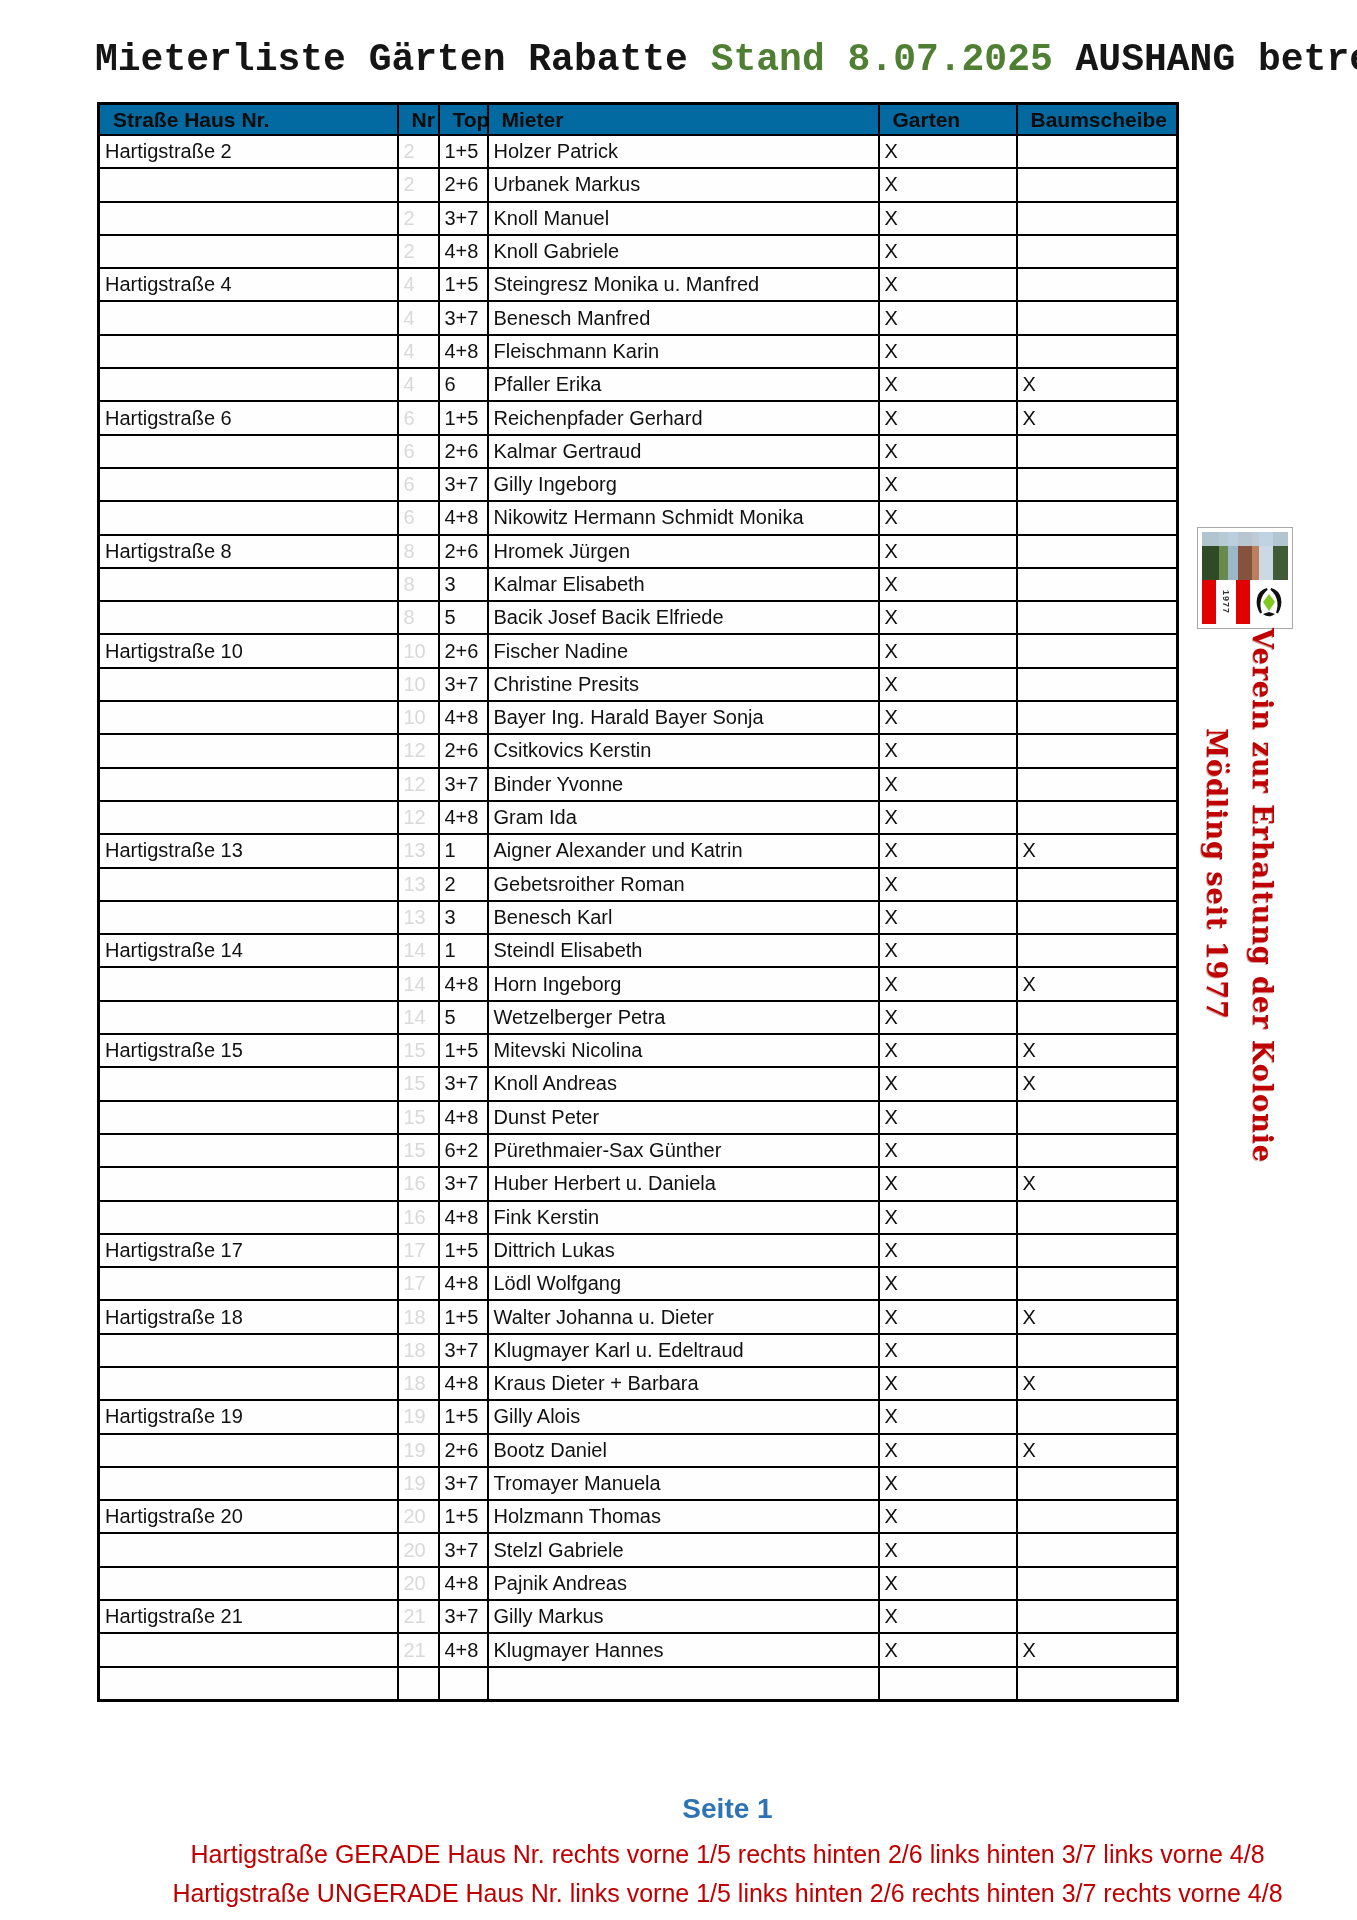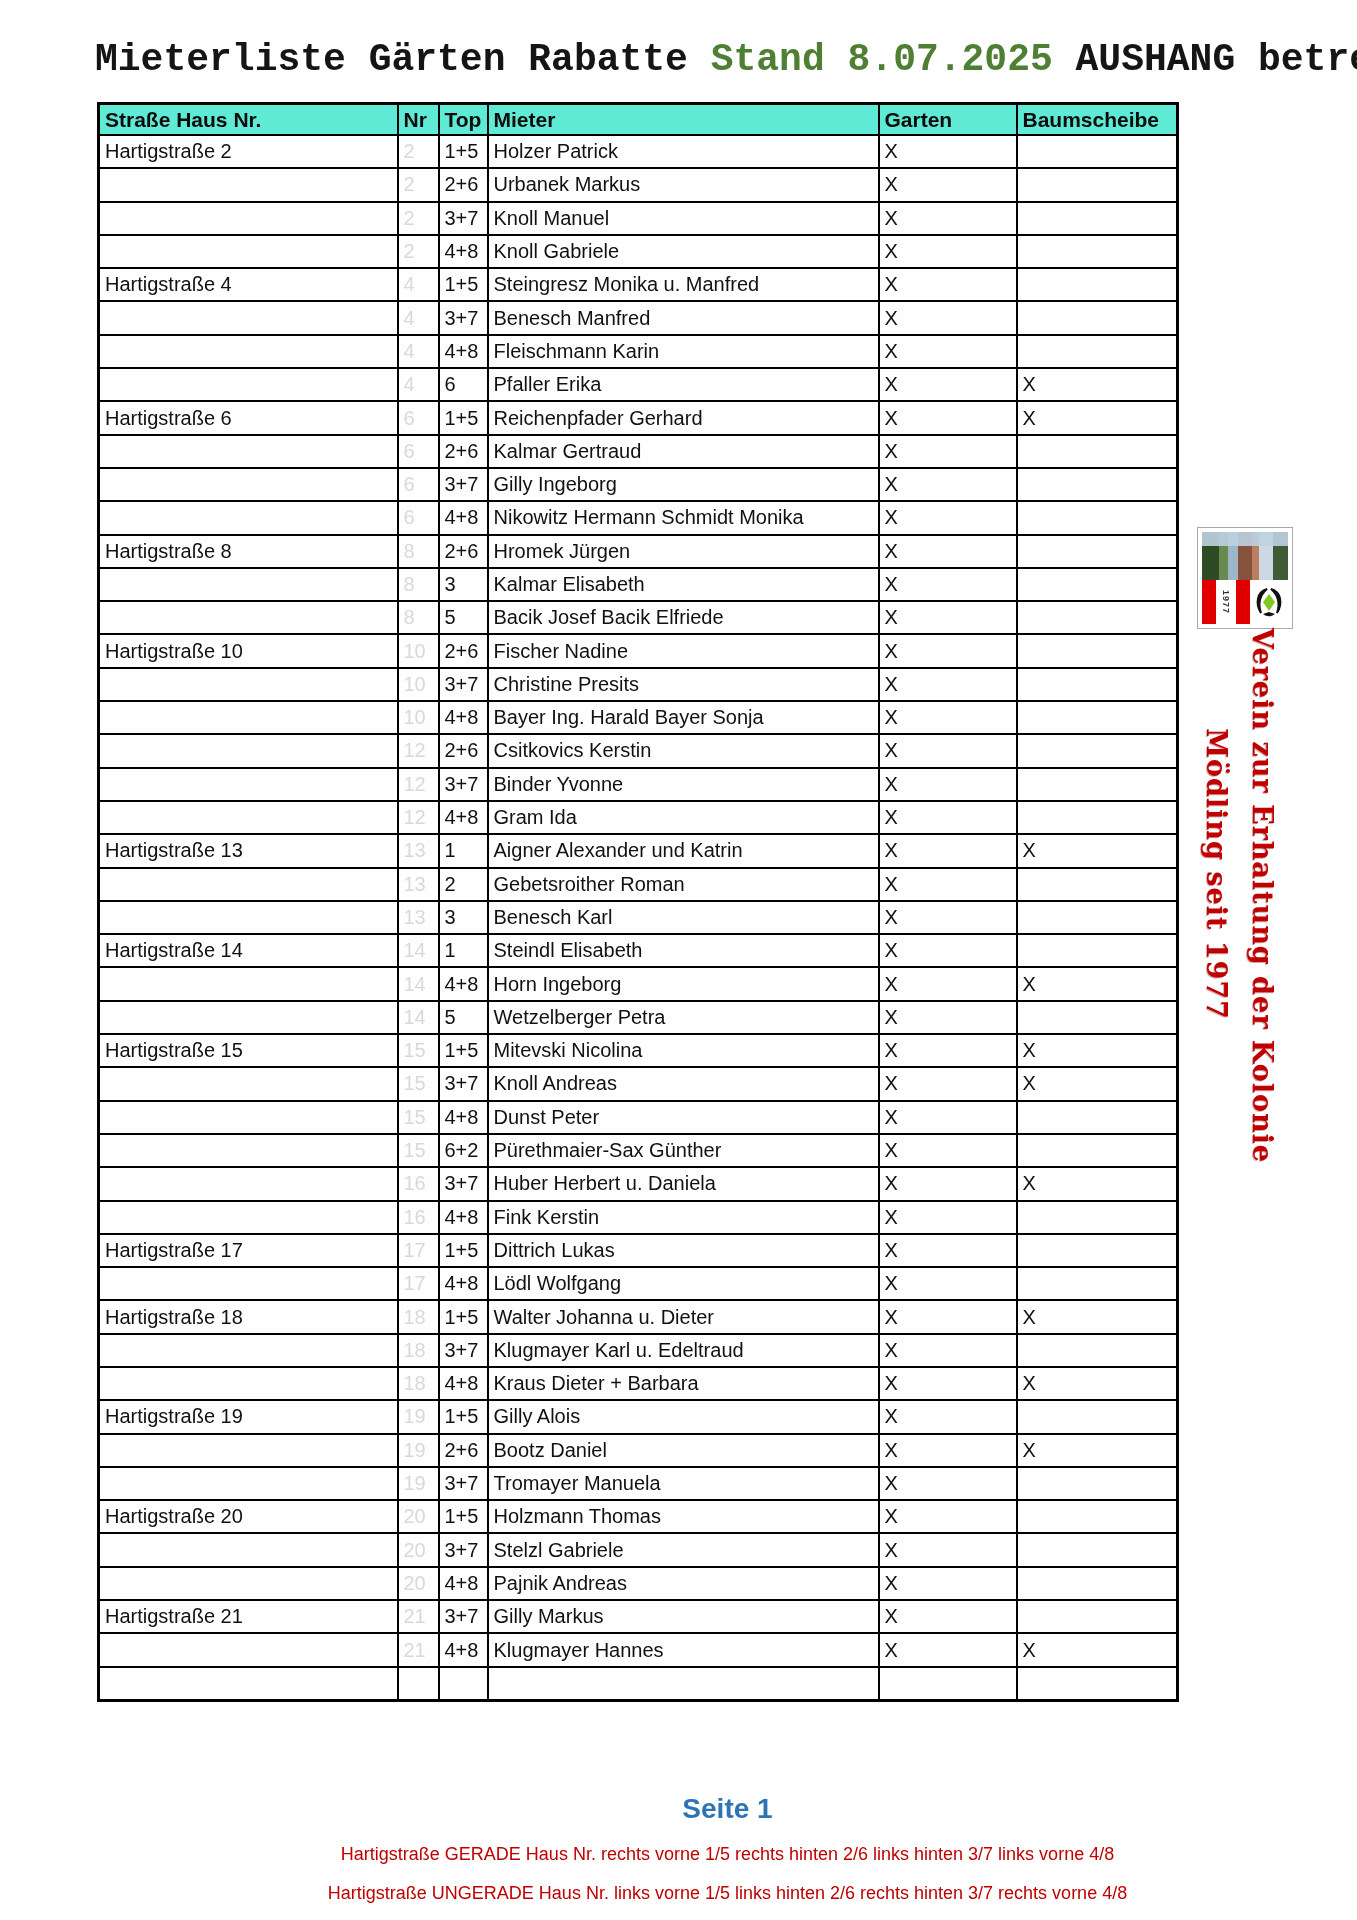--- a/index.html
+++ b/index.html
@@ -14,22 +14,22 @@
   .title .green{color:#4e7f32;}
   table.list{
     position:absolute;left:97px;top:102px;width:1079px;
     border-collapse:collapse;table-layout:fixed;border:3px solid #000;
   }
   table.list th,table.list td{
     border:2px solid #000;overflow:hidden;white-space:nowrap;
     vertical-align:middle;text-align:left;
   }
   table.list th{
-    background:#5eead4;font-size:21px;font-weight:bold;color:#0c0c0c;
-    padding:1px 0 1px 5px;height:27px;
+    background:#0369a1;font-size:21px;font-weight:bold;color:#0c0c0c;
+    padding:1px 0 1px 13px;height:27px;
   }
   table.list td{
     font-size:20px;padding:0 0 0 5px;height:31.3px;background:#fefefe;
   }
   th.c-nr{color:#c6cde0;}
   td.c-nr{color:#d9d9d9;}
   td.c-garten,td.c-baum{font-size:21px;}
   .logo{
     position:absolute;left:1197px;top:527px;width:96px;height:102px;
     background:#fff;border:1px solid #a9a9a9;box-sizing:border-box;padding:4px;
@@ -53,21 +53,21 @@
   .logo-emblem{flex:1;background:#fff;display:flex;align-items:center;justify-content:center;}
   .vtext{
     position:absolute;left:1193px;top:628px;height:492px;
     writing-mode:vertical-rl;text-align:center;
     color:#c00000;font-family:"DejaVu Serif",serif;font-weight:bold;
     font-size:27px;line-height:46px;letter-spacing:1px;
     text-shadow:1px 1px 0 rgba(130,0,0,.35);white-space:nowrap;
   }
   .footer{position:absolute;left:120px;top:1793px;width:1215px;text-align:center;}
   .page-num{color:#2e74b5;font-weight:bold;font-size:28px;margin-bottom:10px;}
-  .note{color:#c00000;font-size:18px;line-height:39px;white-space:nowrap;}
+  .note{color:#c00000;font-size:25px;line-height:39px;white-space:nowrap;}
 </style>
 </head>
 <body>
 
 <div class="title">
   <span>Mieterliste Gärten Rabatte </span><span class="green">Stand 8.07.2025</span><span> AUSHANG betreute Gärten</span>
 </div>
 
 <table class="list">
   <colgroup>

